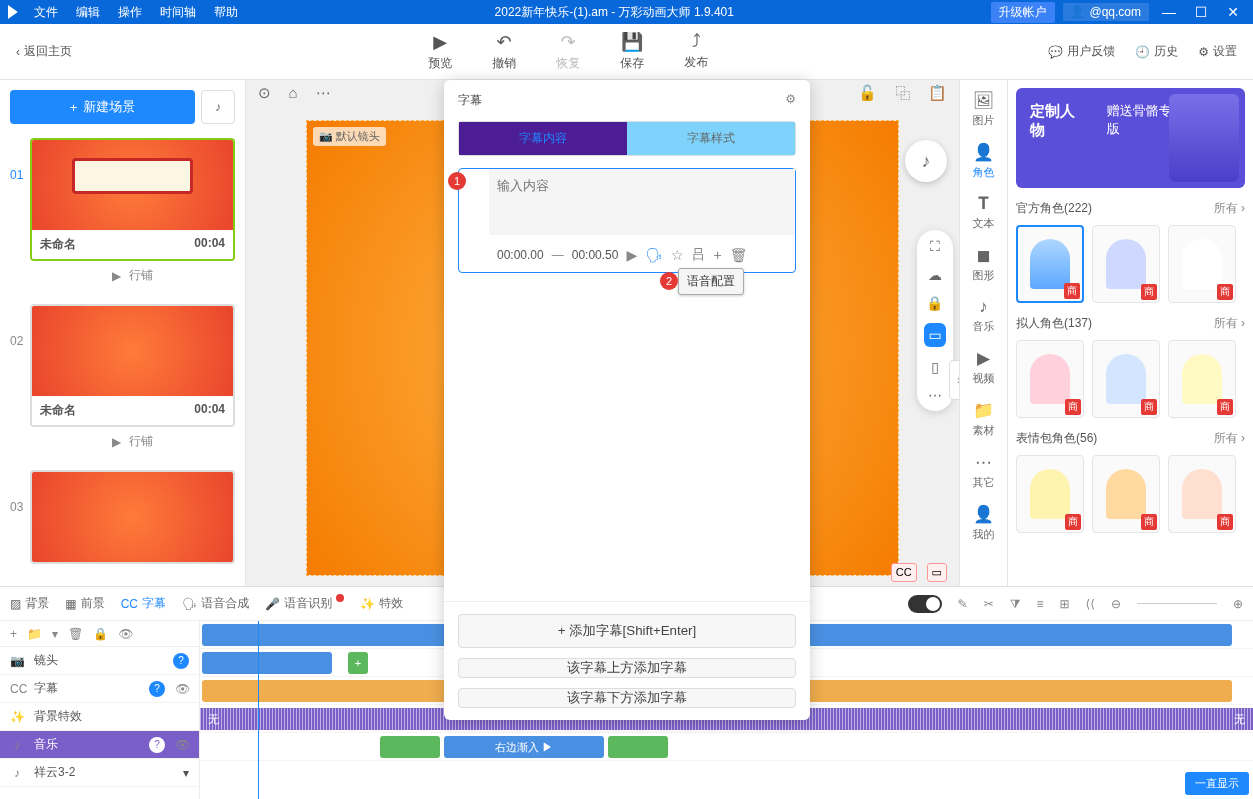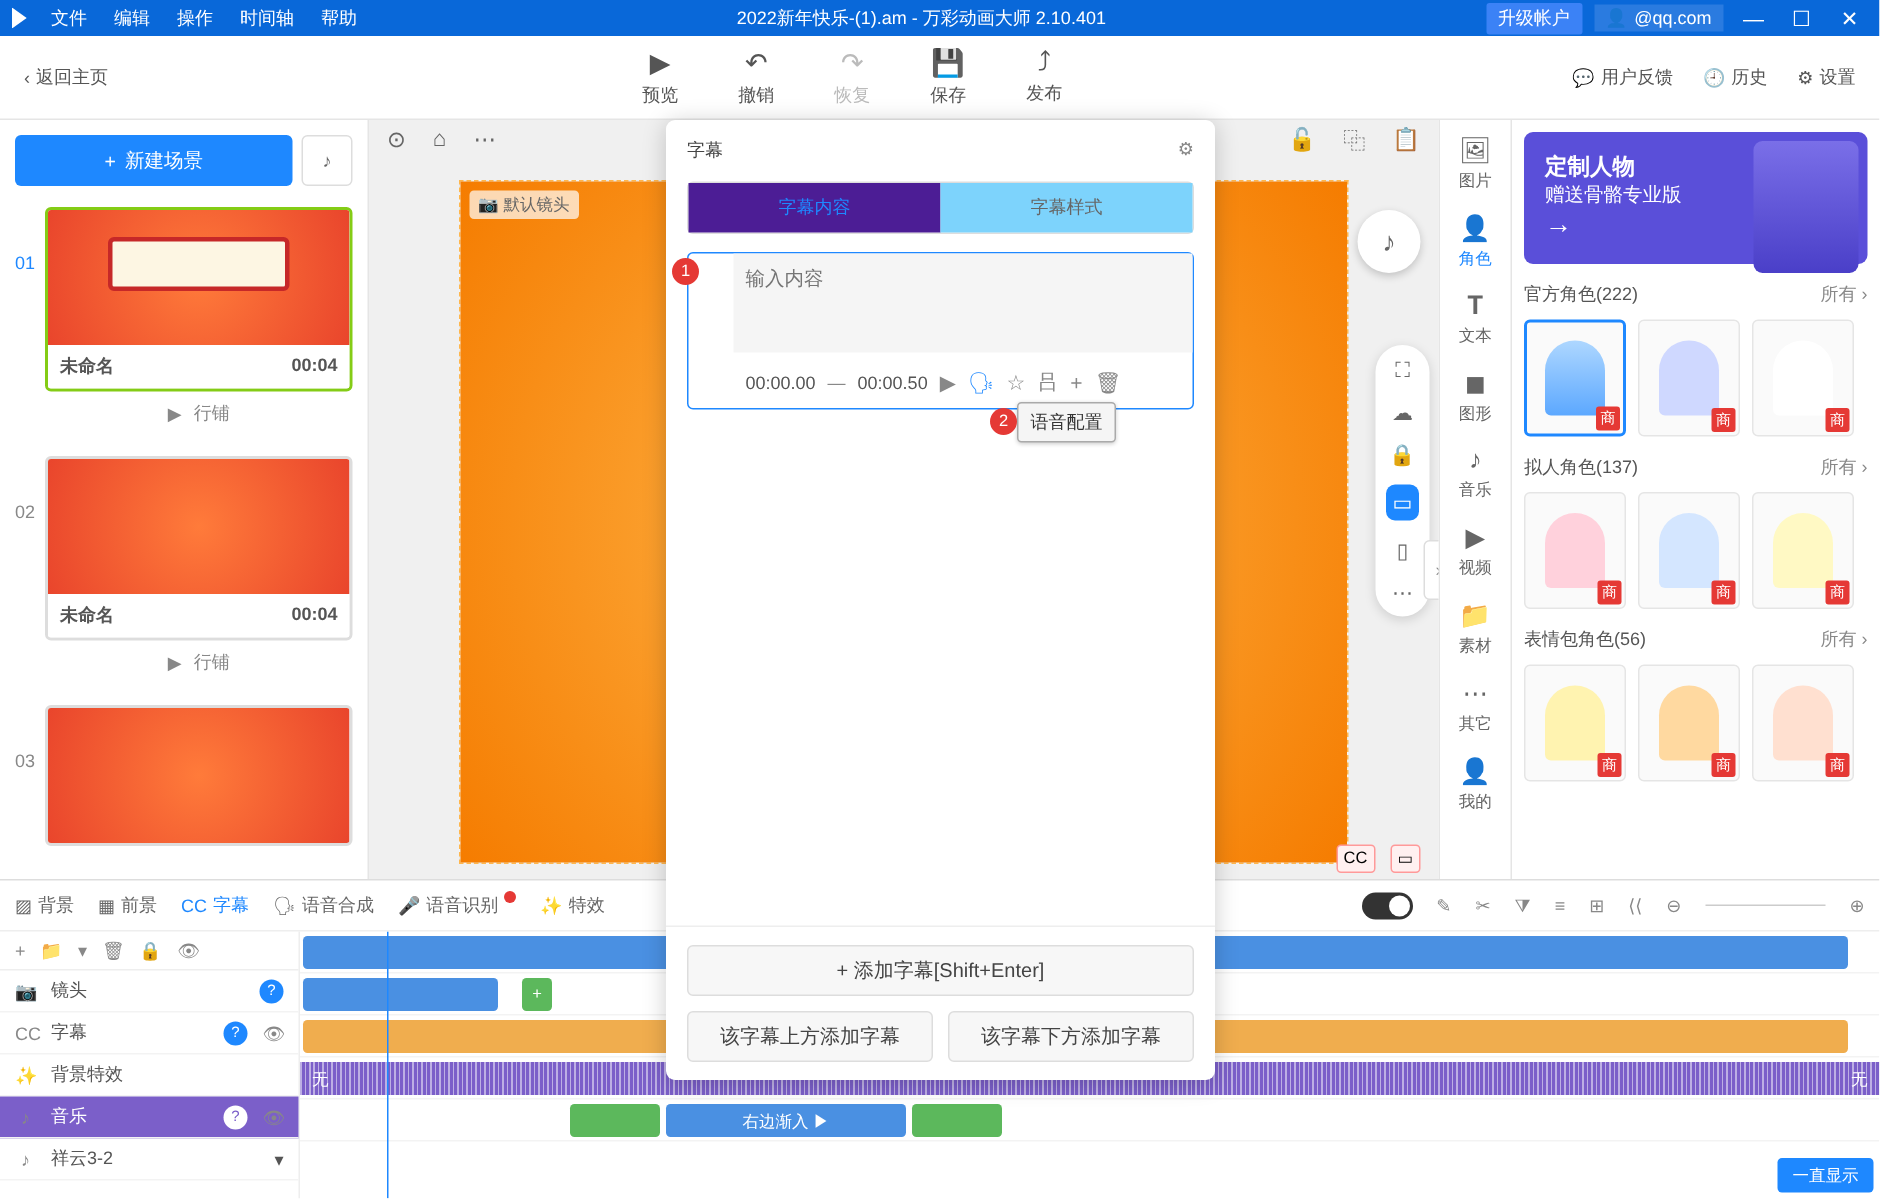--- a/index.html
+++ b/index.html
@@ -66,31 +66,31 @@
 .sub-input{width:100%; height:66px; border:none; background:#f5f5f5; padding:8px; resize:none; outline:none; font-size:13px;}
 .sub-row{display:flex; align-items:center; gap:8px; padding:8px; color:#555;}
 .sub-row .dash{color:#888;}
 .sub-row .tool{cursor:pointer; color:#888; font-size:14px;}
 .sub-row .tool.hl{color:#1e88ff;}
 .badge1{position:absolute; left:4px; top:16px; width:18px; height:18px; background:#e53935; color:#fff; border-radius:9px; display:flex; align-items:center; justify-content:center; font-size:11px;}
 .badge2{position:absolute; left:216px; top:116px; width:18px; height:18px; background:#e53935; color:#fff; border-radius:9px; display:flex; align-items:center; justify-content:center; font-size:11px; z-index:2;}
 .tooltip{position:absolute; left:234px; top:112px; background:#f5f5f5; border:1px solid #aaa; padding:4px 8px; border-radius:3px; font-size:12px; color:#333; box-shadow:0 1px 3px rgba(0,0,0,.2);}
 .sub-foot{border-top:1px solid #eee; padding:12px 14px; display:flex; flex-direction:column; gap:10px;}
 .sub-foot button{height:34px; border:1px solid #ddd; background:#f7f7f7; border-radius:4px; cursor:pointer; color:#444;}
-.sub-foot .row2{display:flex; gap:10px;}
+.sub-foot .row2{display:flex; gap:10px;flex-direction:column;}
 .sub-foot .row2 button{flex:1;}
 
 .sidetabs { width: 48px; border-left: 1px solid #e5e5e5; display:flex; flex-direction:column; align-items:center; padding-top:6px; gap:6px;}
 .sidetabs .tab{display:flex; flex-direction:column; align-items:center; color:#666; cursor:pointer; padding:4px 0; width:100%;}
 .sidetabs .tab.active{color:#1e88ff;}
 .sidetabs .ic{font-size:17px;}
 .sidetabs .lbl{font-size:11px; margin-top:2px;}
 
 .assets { width: 246px; border-left: 1px solid #e5e5e5; padding:8px; overflow:hidden;}
-.promo{height:88px; background:#5a4fd9; border-radius:6px; color:#fff; padding:14px; position:relative; display:flex; flex-direction:column; gap:0;}
+.promo{height:100px; background:#5a4fd9; border-radius:6px; color:#fff; padding:14px; position:relative; display:flex; flex-direction:row; gap:20px;}
 .promo .arrow{font-size:18px;}
 .promo-fig{position:absolute; right:6px; top:6px; width:70px; height:88px; background:linear-gradient(#7a6fe8,#4a3fc8); border-radius:6px;}
 .asset-sec{margin-top:10px;}
 .asset-head{display:flex; justify-content:space-between; color:#555; padding:2px 0;}
 .asset-head .more{color:#888; cursor:pointer;}
 .asset-grid{display:flex; gap:8px; margin-top:6px;}
 .asset-item{width:68px; height:78px; border:1px solid #e5e5e5; border-radius:4px; position:relative; background:#fafafa; display:flex; align-items:center; justify-content:center;}
 .asset-item.sel{border:2px solid #1e88ff;}
 .asset-badge{position:absolute; right:2px; bottom:2px; background:#e53935; color:#fff; font-size:10px; padding:1px 3px; border-radius:2px;}
 .avatar{width:40px; height:50px; background:#ddd; border-radius:20px 20px 4px 4px;}
@@ -145,21 +145,21 @@
 
 <div class="titlebar">
   <div class="logo"></div>
   <div class="menu">
     <span>文件</span>
     <span>编辑</span>
     <span>操作</span>
     <span>时间轴</span>
     <span>帮助</span>
   </div>
-  <div class="title">2022新年快乐-(1).am - 万彩动画大师 2.10.401</div>
+  <div class="title">2022新年快乐-(1).am - 万彩动画大师 1.9.401</div>
   <div class="right">
     <span class="upgrade">升级帐户</span>
     <span class="user">
         <span>👤</span>
         <span>@qq.com</span>
       </span>
     <span class="winbtn">—</span>
     <span class="winbtn">☐</span>
     <span class="winbtn">✕</span>
   </div>

